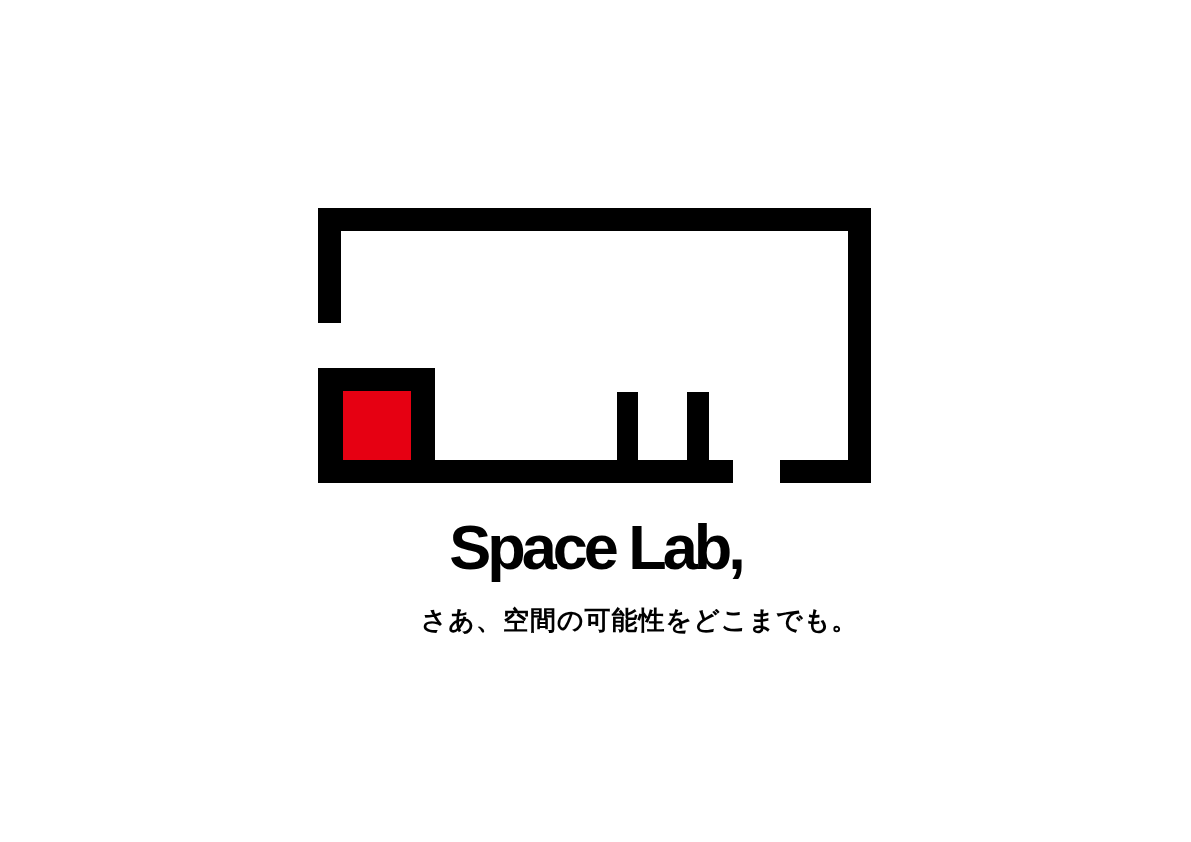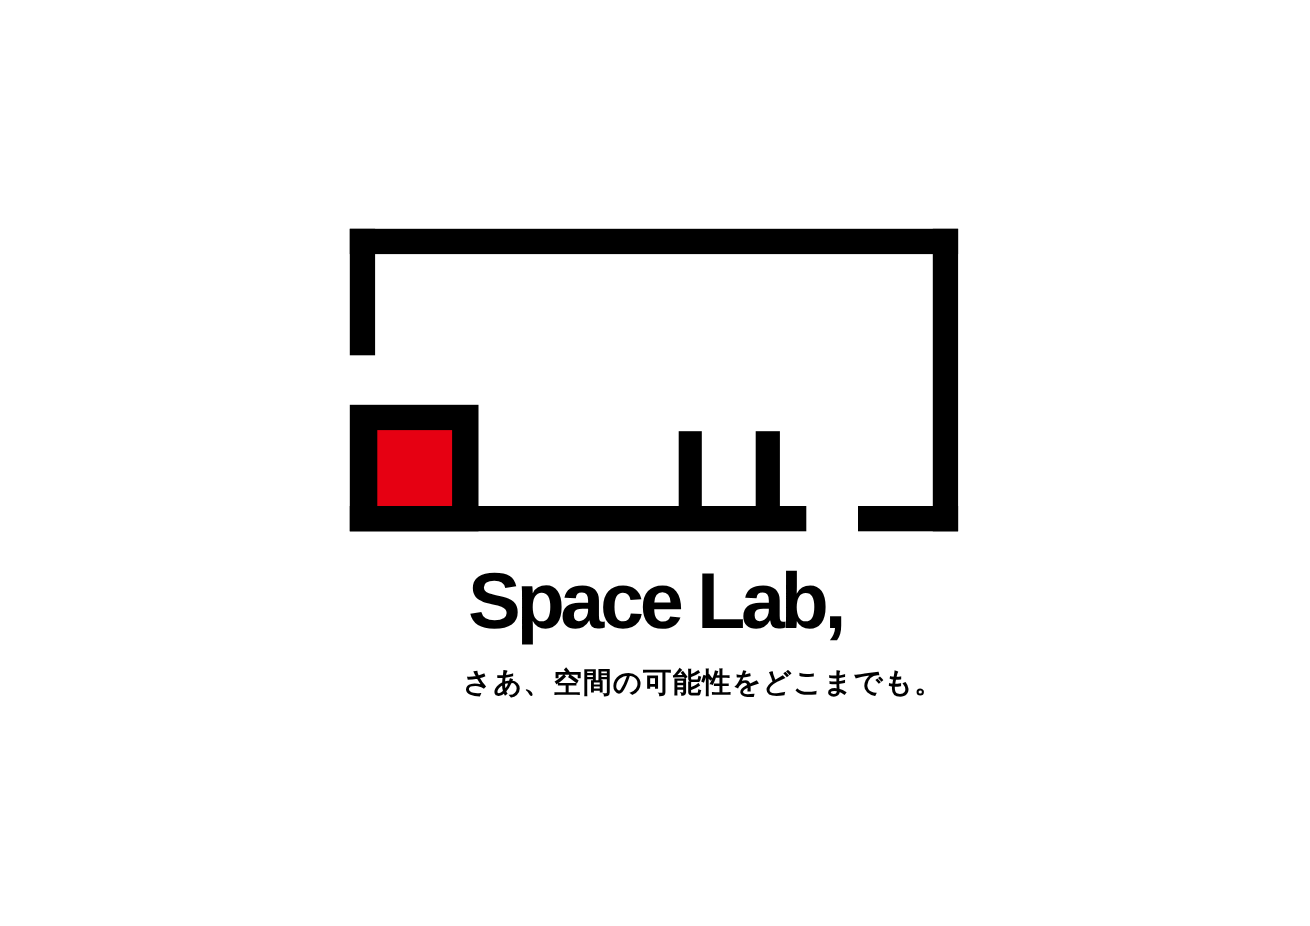--- a/index.html
+++ b/index.html
@@ -42,21 +42,21 @@
   }
   .leg-1 { left: 299px; top: 184px; width: 21px; height: 68px; }
   .leg-2 { left: 369px; top: 184px; width: 22px; height: 68px; }
   
   .wordmark {
     position: absolute;
     left: 0;
     top: 499px;
     width: 1191px;
     text-align: center;
-    font-size: 72px;
+    font-size: 63px;
     line-height: 96px;
     font-weight: bold;
     letter-spacing: -4px;
     color: var(--ink, #000000);
     white-space: nowrap;
   }
   
   .tagline {
     position: absolute;
     left: 0;

